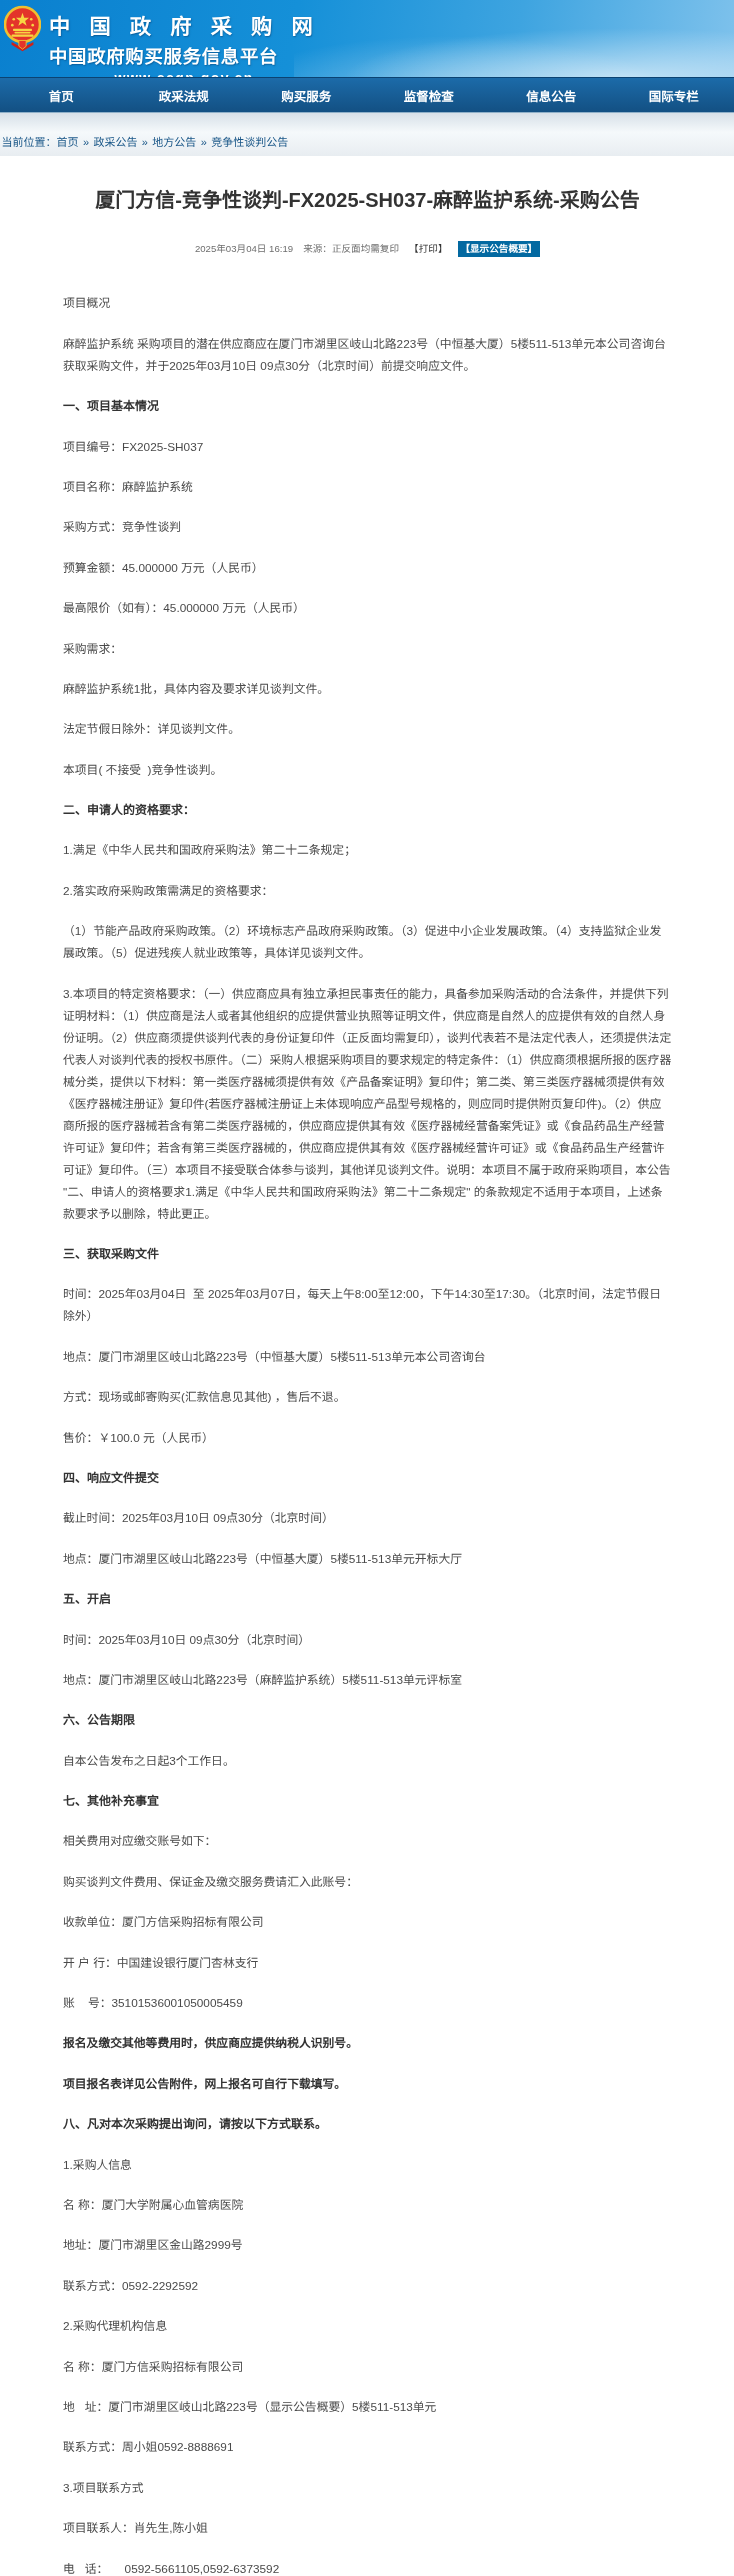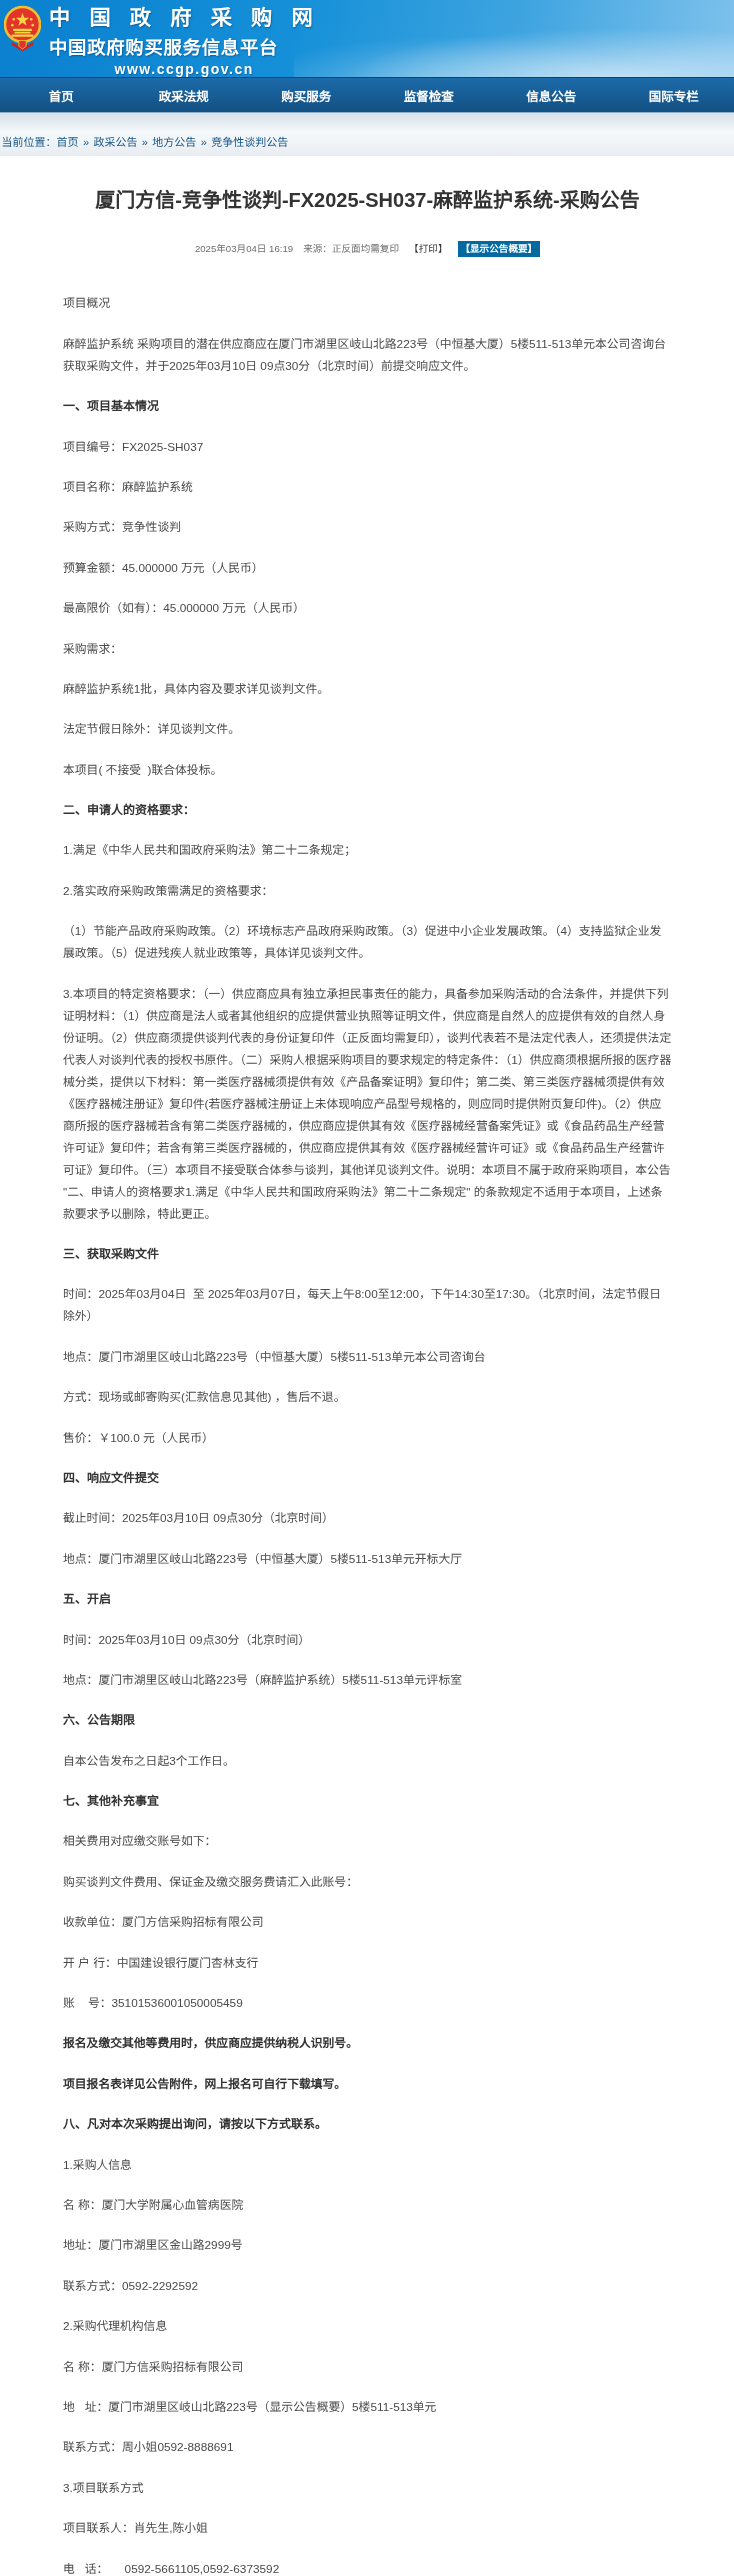--- a/index.html
+++ b/index.html
@@ -28,21 +28,21 @@
       radial-gradient(ellipse at 35% 110%, rgba(255,255,255,.4), rgba(255,255,255,0) 55%);
     pointer-events: none;
   }
   .emblem {
     position: absolute;
     left: 3.7px; top: 3.7px;
     width: 37px; height: 51px;
   }
   .banner-titles {
     position: absolute;
-    left: 49px; top: 0;
+    left: 49px; top: 9px;
     color: #fff;
     z-index: 2;
     text-shadow: 0.7px 0.7px 1.5px rgba(6,61,110,.55);
   }
   .site-name   { font-size: 21.3px; font-weight: bold; letter-spacing: 6.6px; white-space: nowrap; }
   .site-subtitle { font-size: 18.4px; font-weight: bold; letter-spacing: 0.7px; margin-top: 1.5px; white-space: nowrap; }
   .site-url    { font-size: 14px; font-weight: bold; letter-spacing: 1.5px; margin-top: 2.2px; text-align: center; }
 
   
   .navbar {
@@ -191,21 +191,21 @@
       <p class="para body">麻醉监护系统 采购项目的潜在供应商应在厦门市湖里区岐山北路223号（中恒基大厦）5楼511-513单元本公司咨询台获取采购文件，并于2025年03月10日 09点30分（北京时间）前提交响应文件。</p>
       <p class="para heading">一、项目基本情况</p>
       <p class="para body">项目编号：FX2025-SH037</p>
       <p class="para body">项目名称：麻醉监护系统</p>
       <p class="para body">采购方式：竞争性谈判</p>
       <p class="para body">预算金额：45.000000 万元（人民币）</p>
       <p class="para body">最高限价（如有）：45.000000 万元（人民币）</p>
       <p class="para body">采购需求：</p>
       <p class="para body">麻醉监护系统1批，具体内容及要求详见谈判文件。</p>
       <p class="para body">法定节假日除外：详见谈判文件。</p>
-      <p class="para body">本项目( 不接受  )联合体投标。</p>
+      <p class="para body">本项目( 不接受  )竞争性谈判。</p>
       <p class="para heading">二、申请人的资格要求：</p>
       <p class="para body">1.满足《中华人民共和国政府采购法》第二十二条规定；</p>
       <p class="para body">2.落实政府采购政策需满足的资格要求：</p>
       <p class="para body">（1）节能产品政府采购政策。（2）环境标志产品政府采购政策。（3）促进中小企业发展政策。（4）支持监狱企业发展政策。（5）促进残疾人就业政策等，具体详见谈判文件。</p>
       <p class="para body">3.本项目的特定资格要求：（一）供应商应具有独立承担民事责任的能力，具备参加采购活动的合法条件，并提供下列证明材料：（1）供应商是法人或者其他组织的应提供营业执照等证明文件，供应商是自然人的应提供有效的自然人身份证明。（2）供应商须提供谈判代表的身份证复印件（正反面均需复印），谈判代表若不是法定代表人，还须提供法定代表人对谈判代表的授权书原件。（二）采购人根据采购项目的要求规定的特定条件：（1）供应商须根据所报的医疗器械分类，提供以下材料：第一类医疗器械须提供有效《产品备案证明》复印件；第二类、第三类医疗器械须提供有效《医疗器械注册证》复印件(若医疗器械注册证上未体现响应产品型号规格的，则应同时提供附页复印件)。（2）供应商所报的医疗器械若含有第二类医疗器械的，供应商应提供其有效《医疗器械经营备案凭证》或《食品药品生产经营许可证》复印件；若含有第三类医疗器械的，供应商应提供其有效《医疗器械经营许可证》或《食品药品生产经营许可证》复印件。（三）本项目不接受联合体参与谈判，其他详见谈判文件。说明：本项目不属于政府采购项目，本公告 "二、申请人的资格要求1.满足《中华人民共和国政府采购法》第二十二条规定" 的条款规定不适用于本项目，上述条款要求予以删除，特此更正。</p>
       <p class="para heading">三、获取采购文件</p>
       <p class="para body">时间：2025年03月04日  至 2025年03月07日，每天上午8:00至12:00，下午14:30至17:30。（北京时间，法定节假日除外）</p>
       <p class="para body">地点：厦门市湖里区岐山北路223号（中恒基大厦）5楼511-513单元本公司咨询台</p>
       <p class="para body">方式：现场或邮寄购买(汇款信息见其他) ，售后不退。</p>
       <p class="para body">售价：￥100.0 元（人民币）</p>

